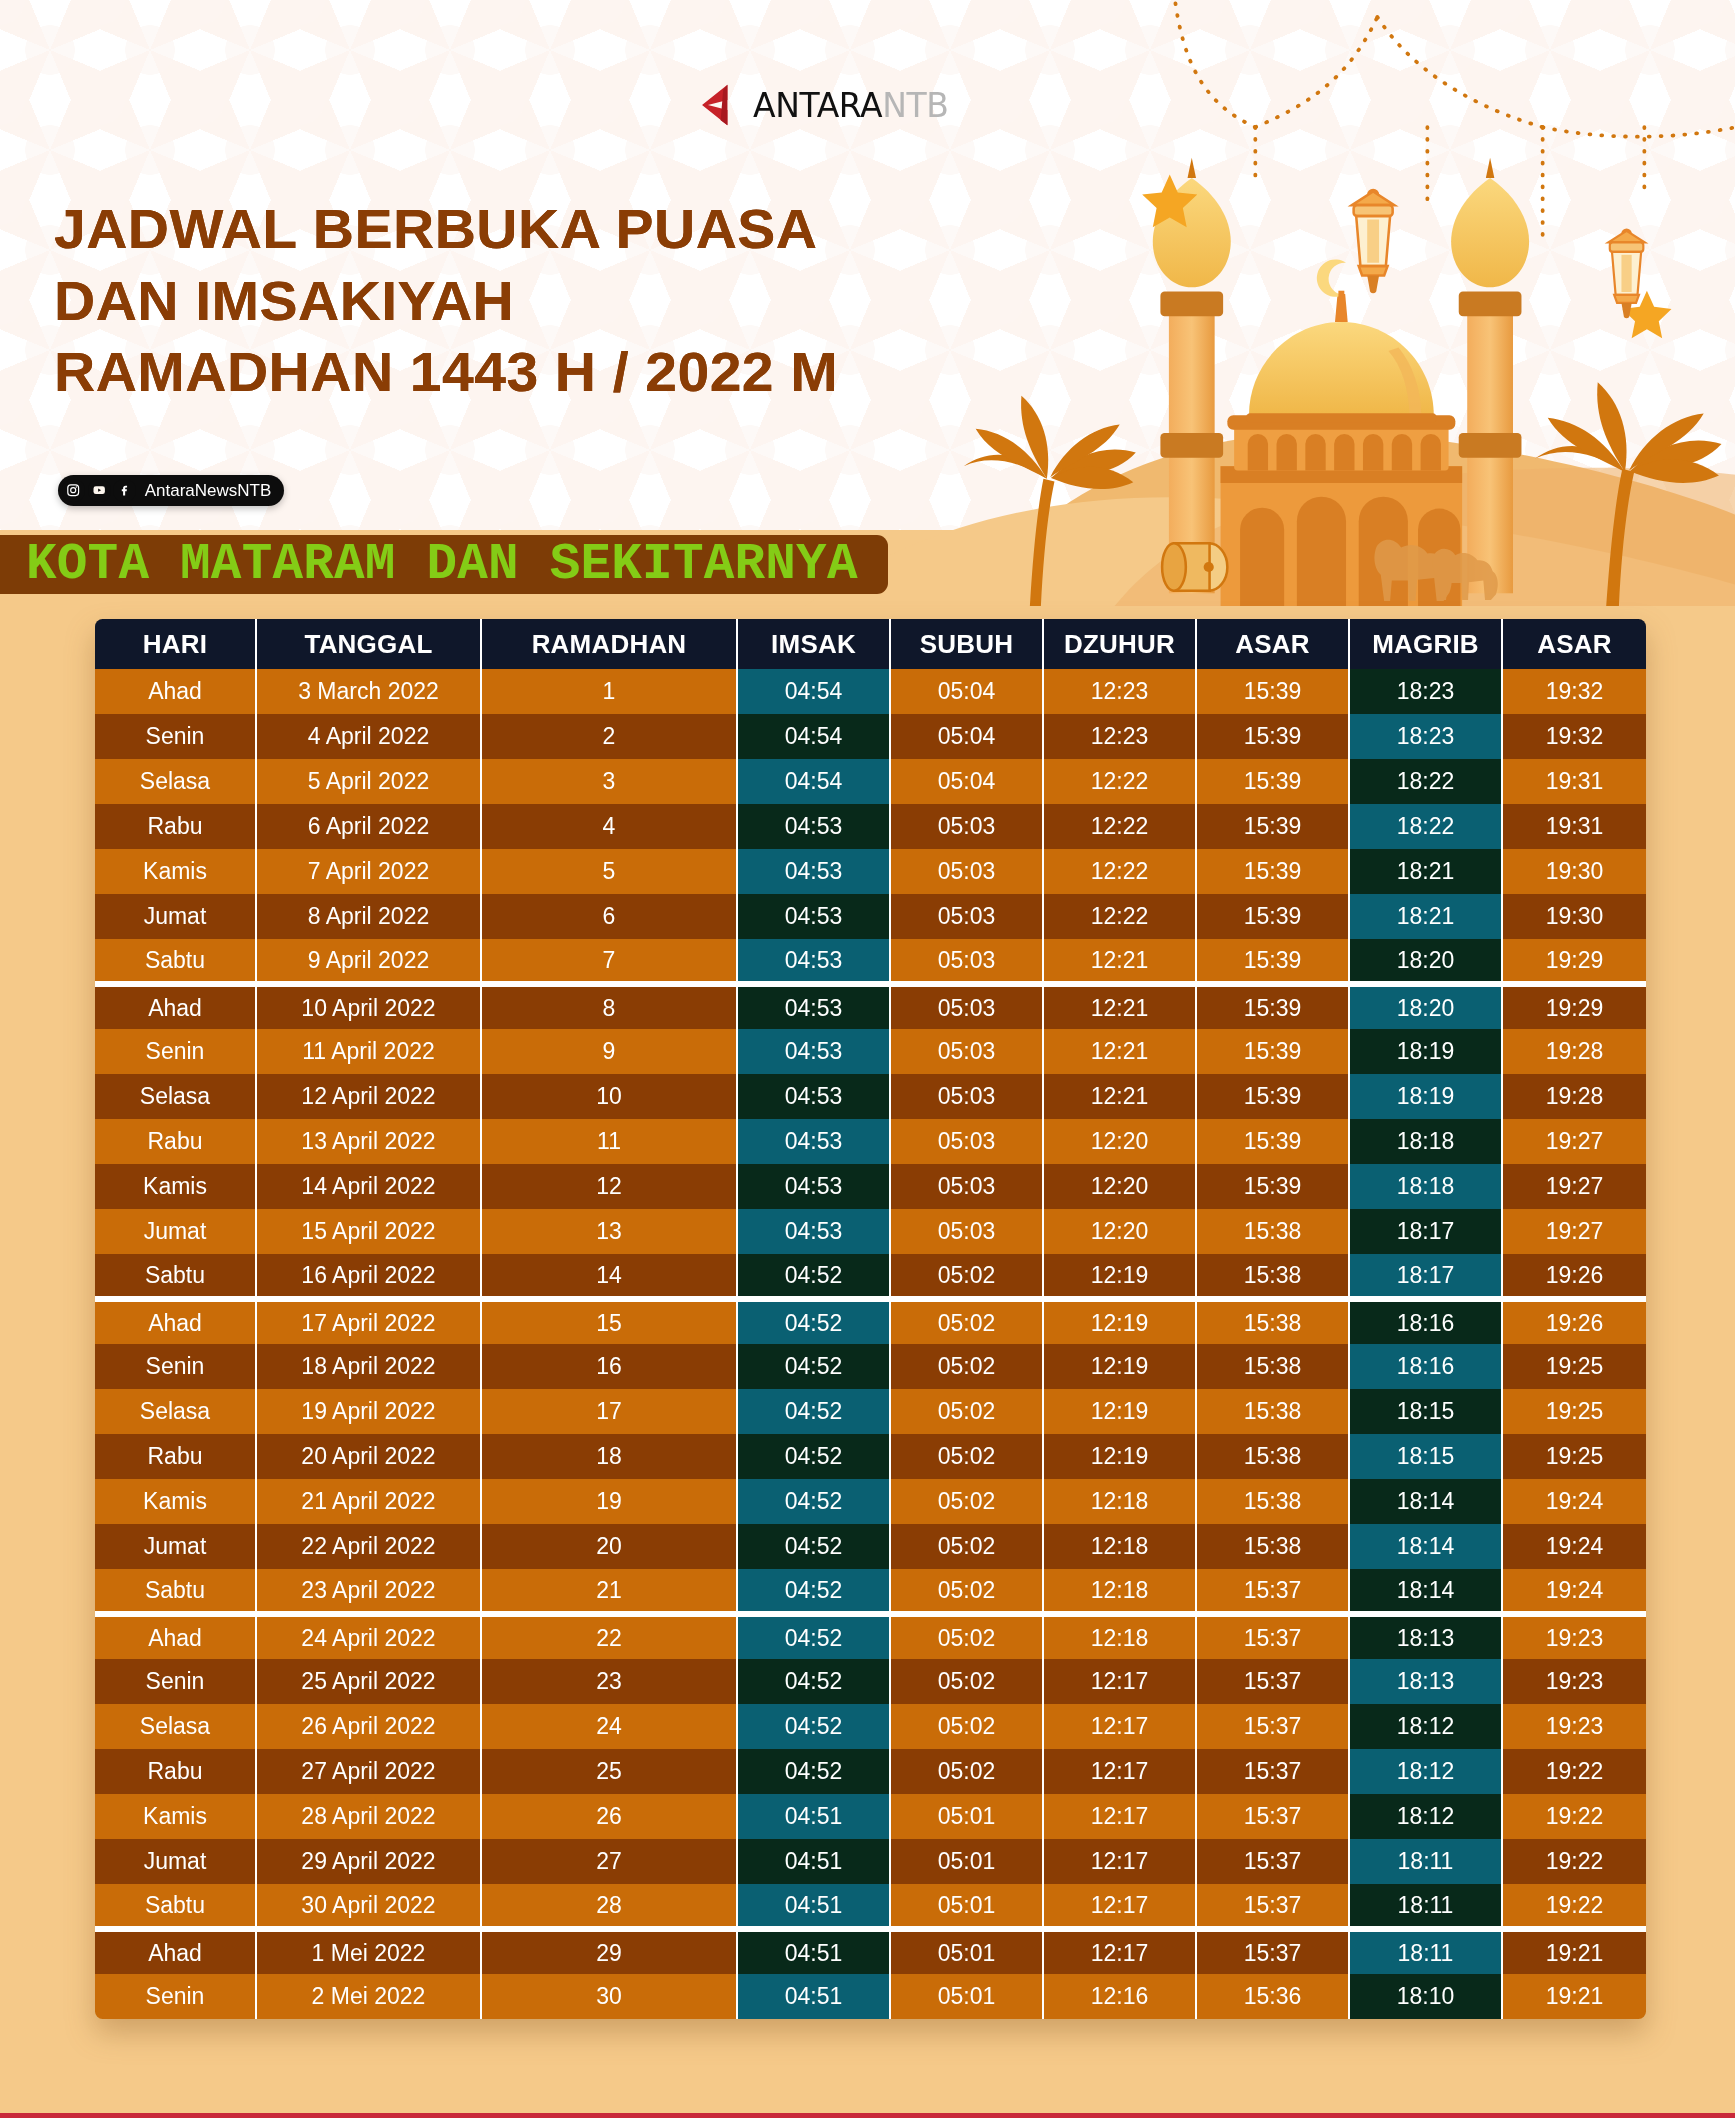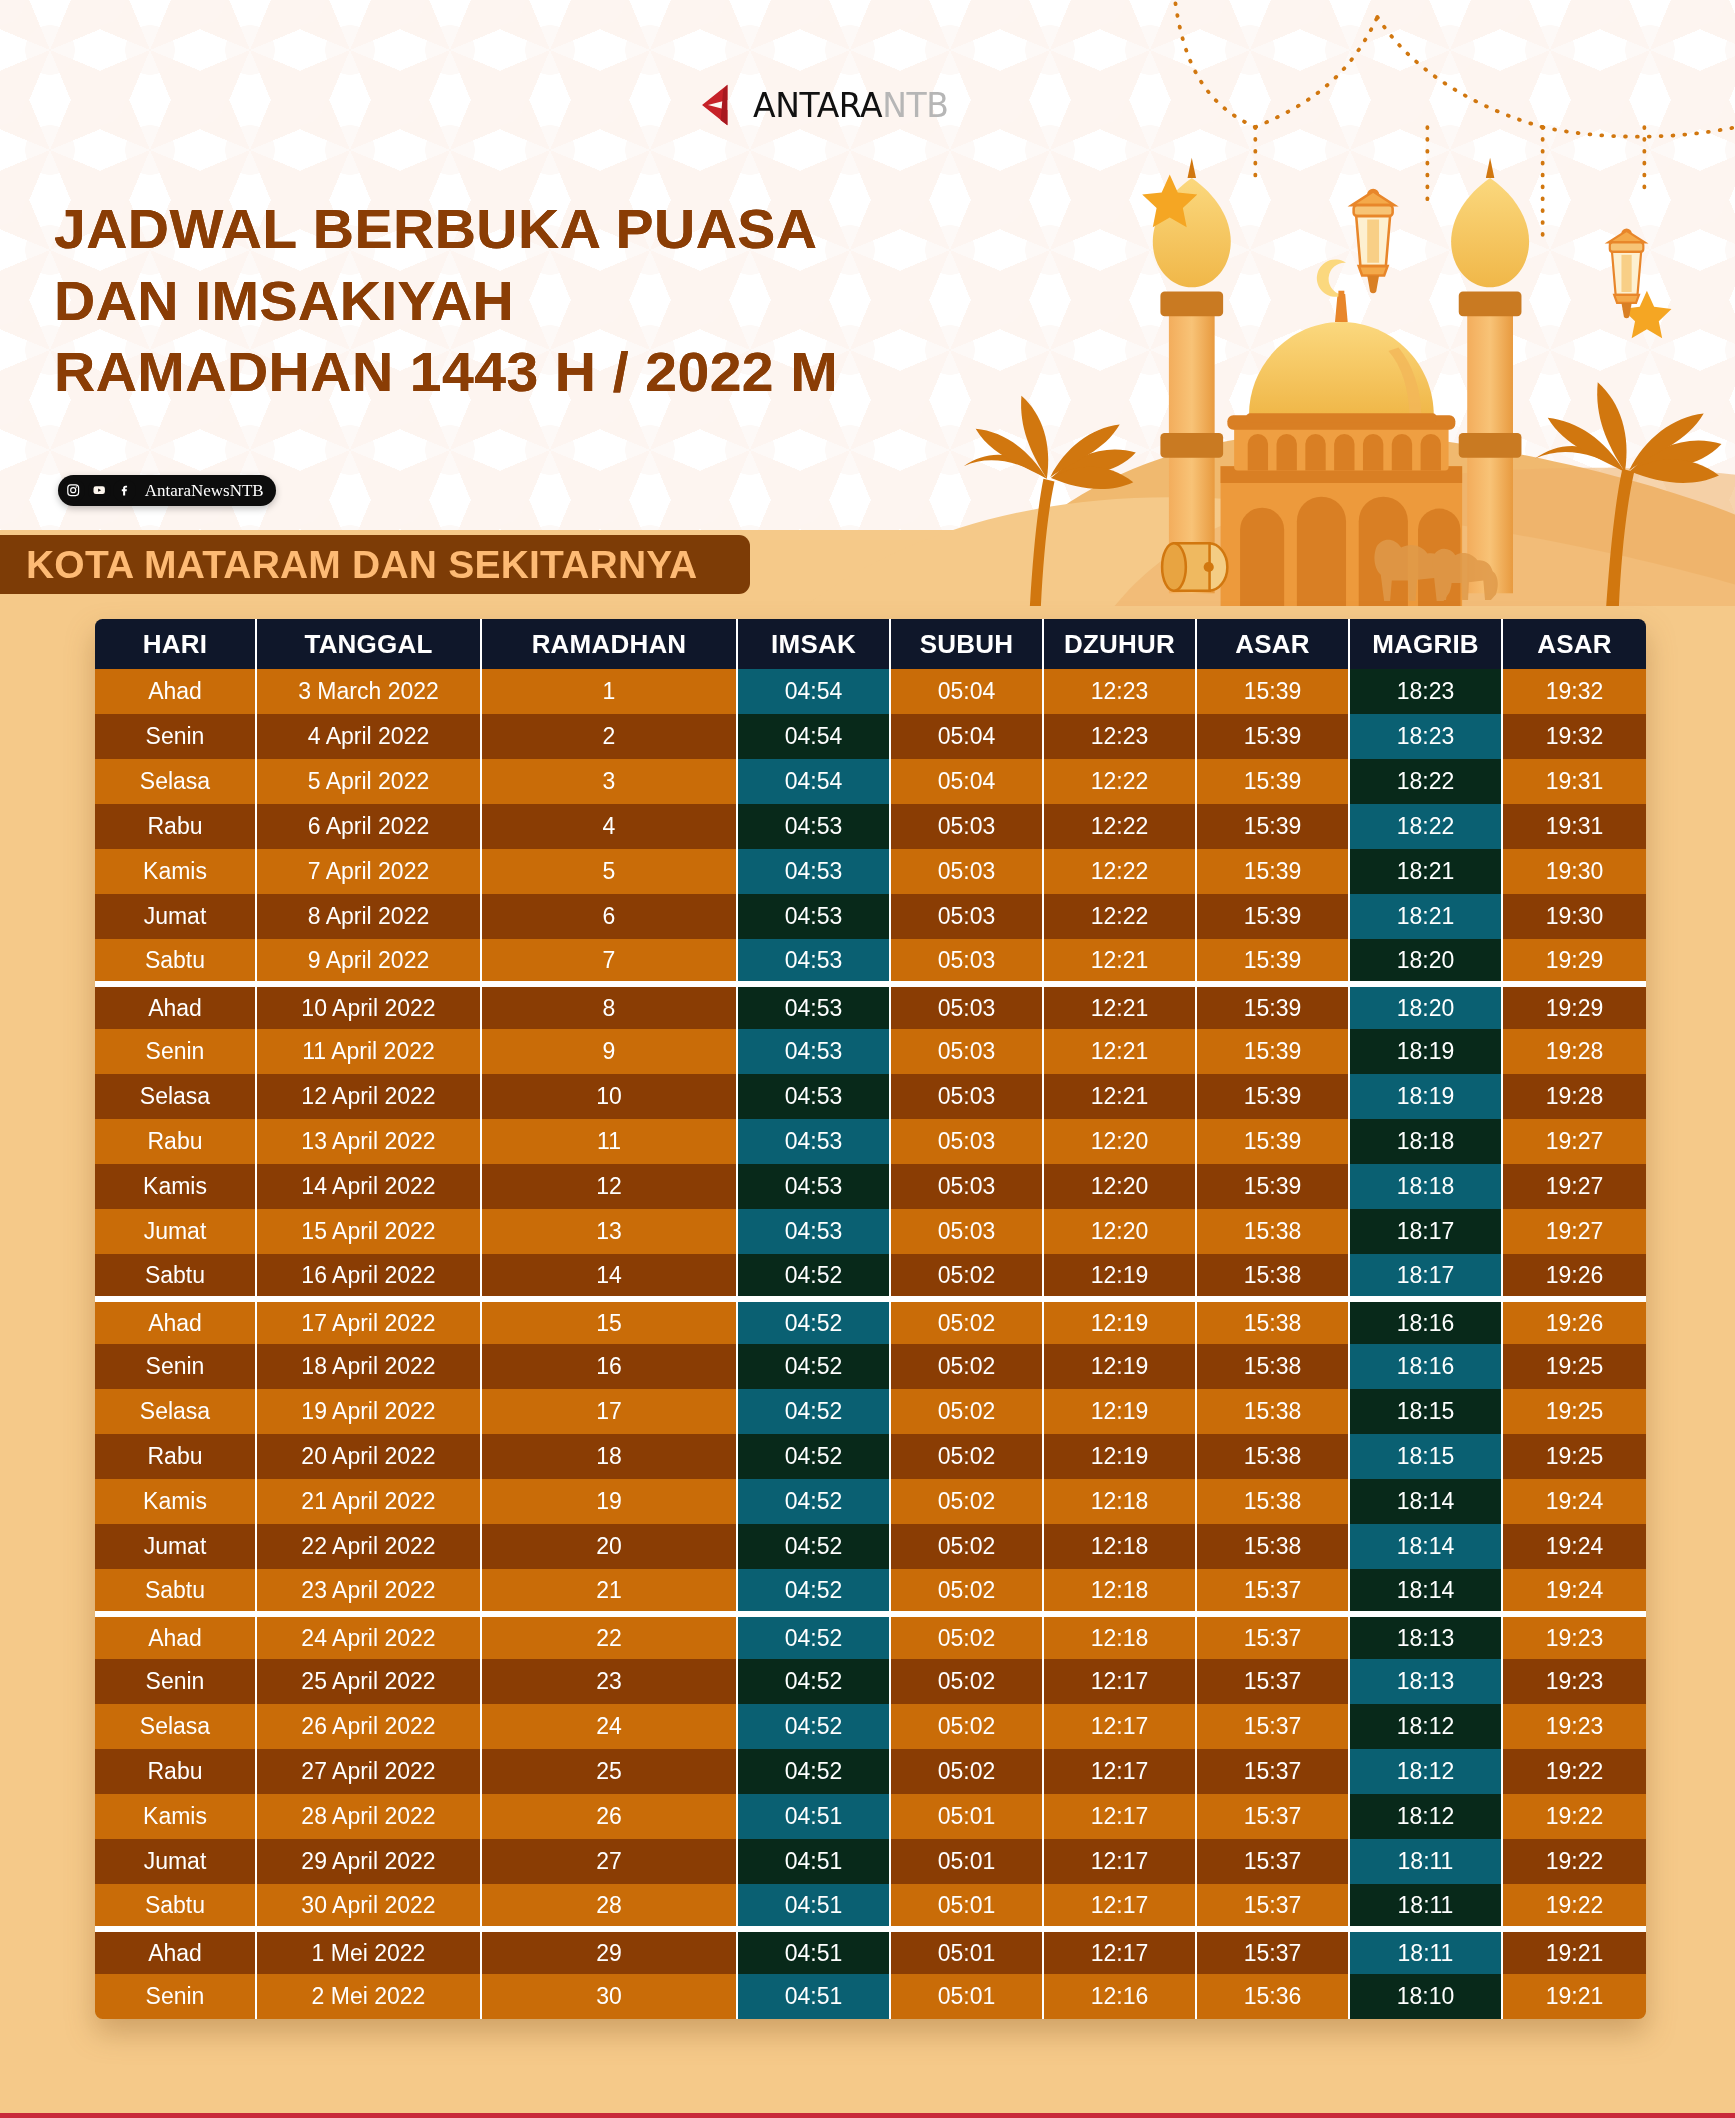--- a/index.html
+++ b/index.html
@@ -82,37 +82,37 @@
     box-shadow: 0 2.5px 7.6px rgba(0,0,0,.25);
   }
   .social-ico {
     width: 23px; height: 23px; border-radius: 50%;
     background: #0d0d0d; display: flex; align-items: center;
     justify-content: center; margin-right: 2.5px;
   }
   .social-ico svg { display: block; }
   .social-label {
     color: #ffffff; font-size: 17px; margin-left: 6px;
-    font-family: Liberation Serif, serif; white-space: nowrap;
+    font-family: Liberation Sans, sans-serif; white-space: nowrap;
   }
 
   
   .city-banner {
     position: absolute; left: 0; top: 535px; z-index: 28;
     height: 59px; min-width: 750px;
     background: #7d3c06;
     border-radius: 0 11px 11px 0;
     display: flex; align-items: center;
     padding: 0 30px 0 26px;
   }
   .city-banner-text {
-    color: #fdba74;
-    font-family: Liberation Sans, sans-serif;
+    color: #84cc16;
+    font-family: Liberation Mono, monospace;
     font-weight: 700;
-    font-size: 39px;
+    font-size: 51px;
     letter-spacing: 0.2px;
     transform: scaleX(1.0);
     white-space: nowrap;
   }
 
   
   .table-wrap {
     position: absolute; left: 95px; top: 619px; z-index: 20;
     width: 1549px;
     filter: drop-shadow(0 14.4px 14.4px rgba(120,70,20,.30));

